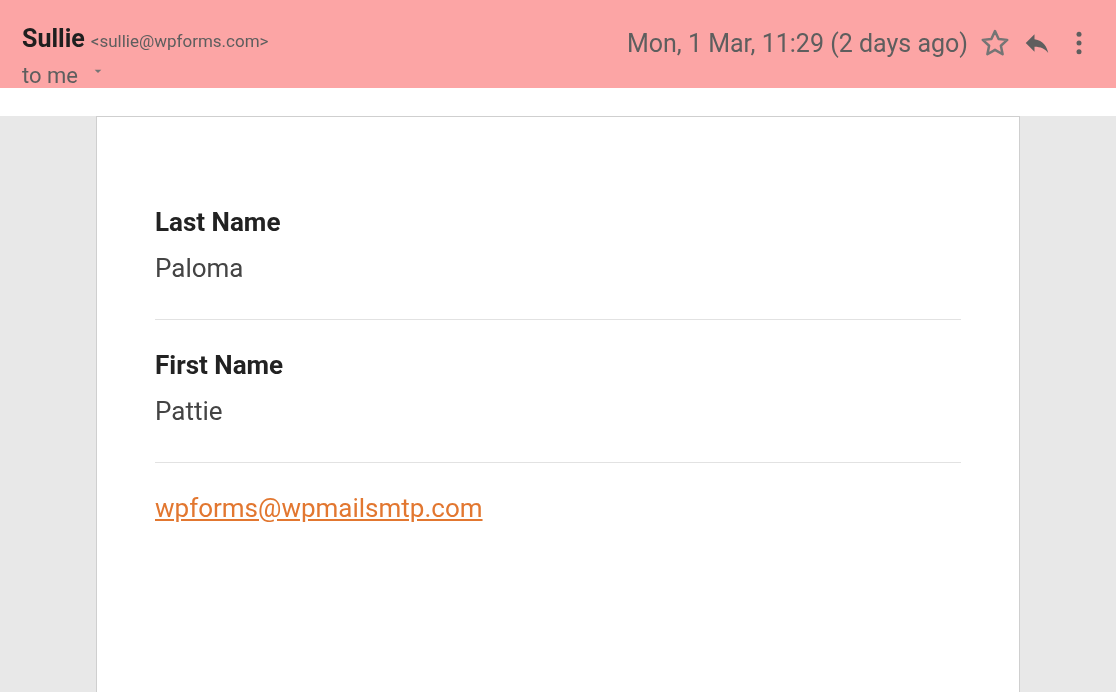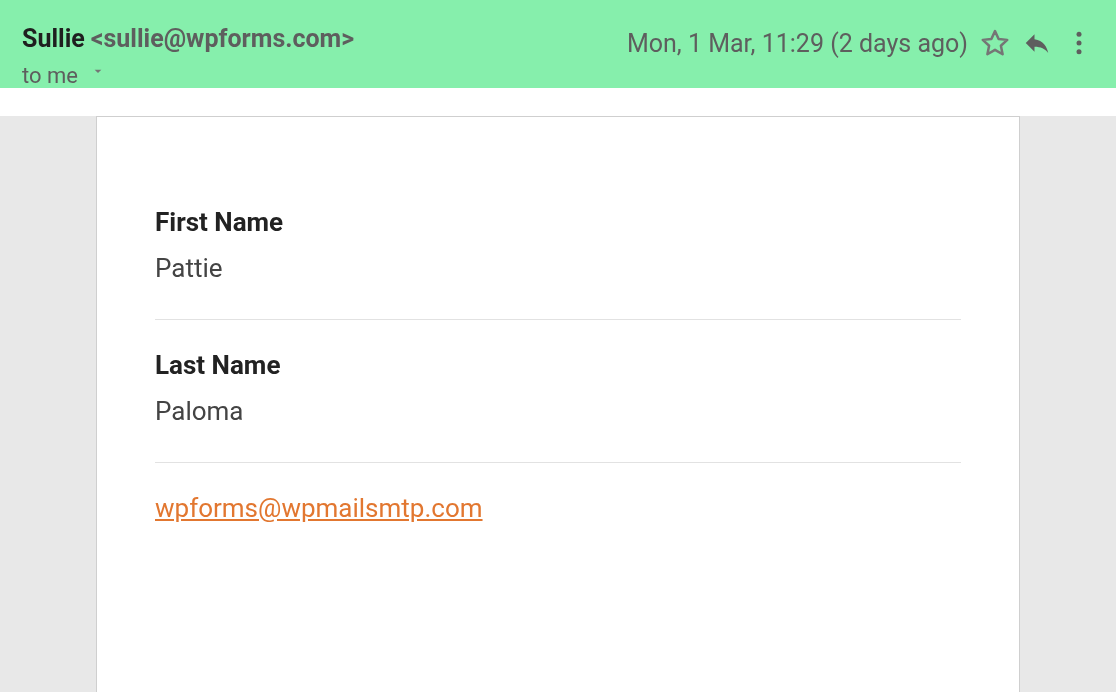--- a/index.html
+++ b/index.html
@@ -11,39 +11,39 @@
       font-family: -apple-system, BlinkMacSystemFont, "Segoe UI", Roboto, Arial, sans-serif;
       background: #ffffff;
       width: 1116px;
       height: 692px;
       overflow: hidden;
     }
     .email-header {
       display: flex;
       align-items: flex-start;
       padding: 24px 22px 0 22px;
-      background: #86efac;
+      background: #fca5a5;
     }
     .sender-block {
       flex: 1;
     }
     .sender-line {
       display: flex;
       align-items: baseline;
       gap: 6px;
       margin-bottom: 10px;
     }
     .sender-name {
       font-size: 25px;
       font-weight: 700;
       color: #1f1f1f;
     }
     .sender-email {
-      font-size: 25px;
-      font-weight: 700;
+      font-size: 17px;
+      font-weight: 400;
       color: #5e5e5e;
     }
     .to-line {
       display: flex;
       gap: 12px;
       font-size: 22px;
       color: #5e5e5e;
       cursor: pointer;
     }
     .to-line svg {
@@ -145,28 +145,28 @@
         <circle cx="12" cy="19" r="2"></circle>
       </svg>
     </div>
   </div>
 </div>
 
 <div class="email-body-wrap">
   <div class="email-card">
 
     <div class="field-block">
-      <div class="field-label">First Name</div>
-      <div class="field-value">Pattie</div>
+      <div class="field-label">Last Name</div>
+      <div class="field-value">Paloma</div>
       <hr class="field-divider">
     </div>
 
     <div class="field-block">
-      <div class="field-label">Last Name</div>
-      <div class="field-value">Paloma</div>
+      <div class="field-label">First Name</div>
+      <div class="field-value">Pattie</div>
       <hr class="field-divider">
     </div>
 
     <div class="field-block">
       <a class="email-link" href="#">wpforms@wpmailsmtp.com</a>
     </div>
 
   </div>
 </div>
 

